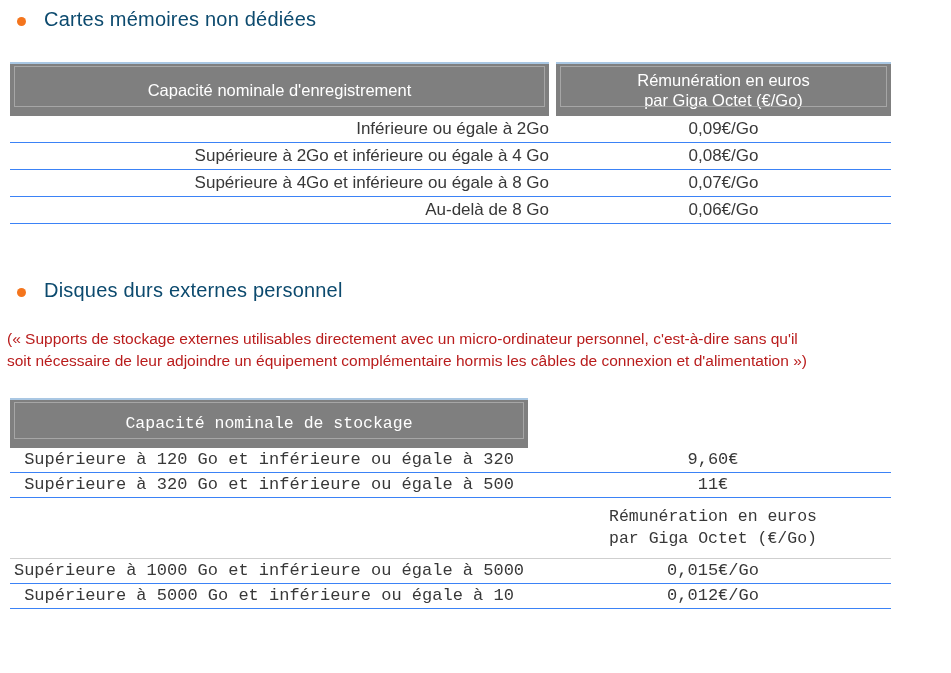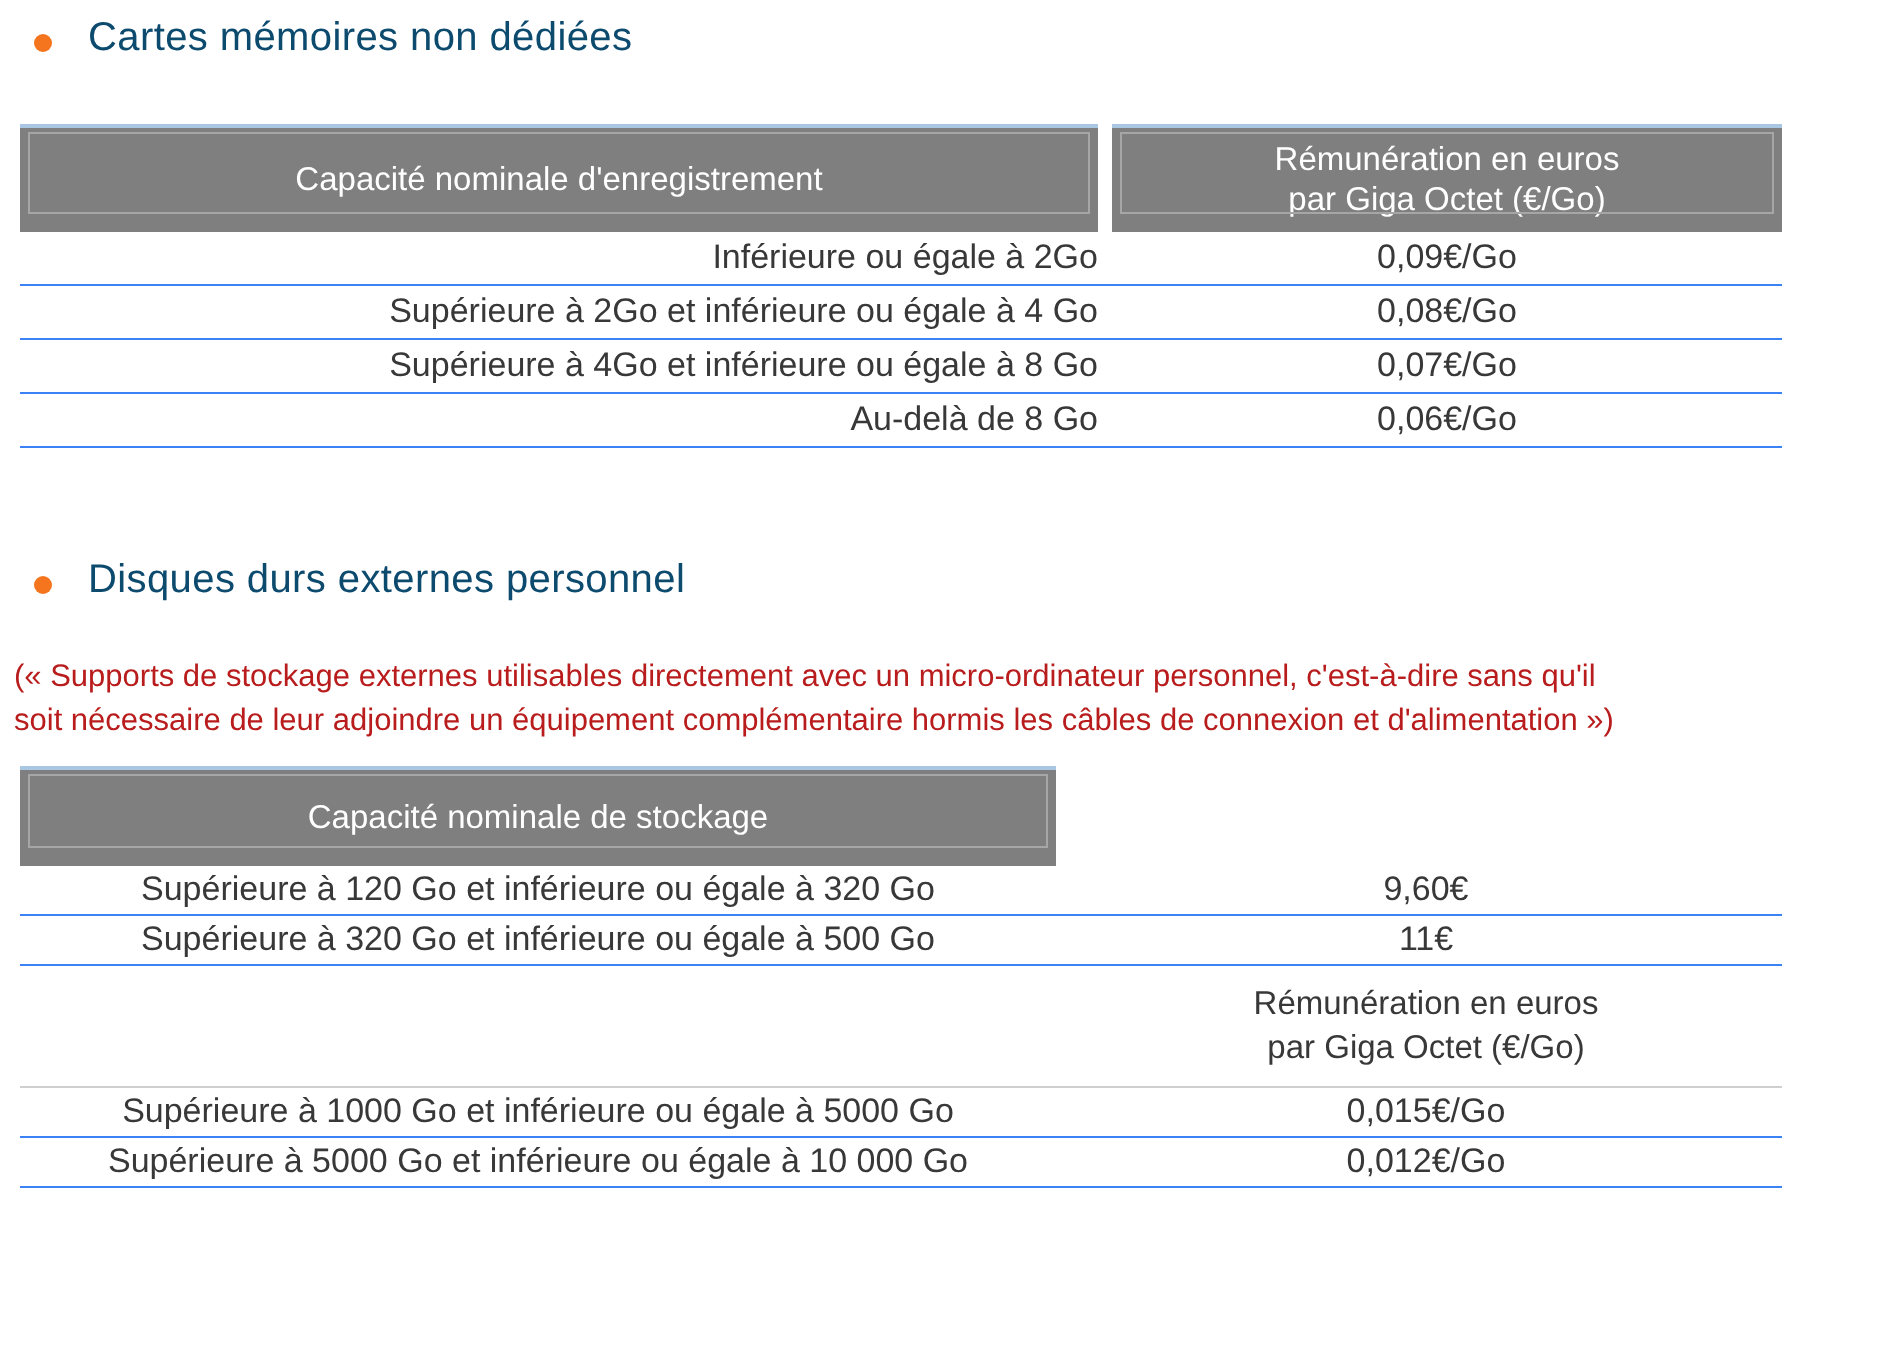--- a/index.html
+++ b/index.html
@@ -17,21 +17,21 @@
   .h1pos { top:8px; }
   .h2pos { top:279px; }
 
   
   .note { position:absolute; left:7px; top:328px; font-size:15.5px; line-height:22px; color:#b91c1c; }
   .note div { white-space:nowrap; }
 
   
   .tbl { position:absolute; left:10px; width:881px; }
   .t1 { top:62px; }
-  .t2 { top:383px; }
+  .t2 { top:398px;font-family:Liberation Mono, monospace; }
 
   .thead { display:flex; }
   .th {
     box-sizing:border-box; background:#7f7f7f; border-top:2px solid #a9c7e3;
     color:#ffffff; display:flex; flex-direction:column; align-items:center; justify-content:center;
     position:relative; font-size:16.5px; line-height:20px; text-align:center;
   }
   .th::before {
     content:""; position:absolute; left:4px; right:4px; top:2px; bottom:9px;
     border:1px solid #a6a6a6; pointer-events:none;

